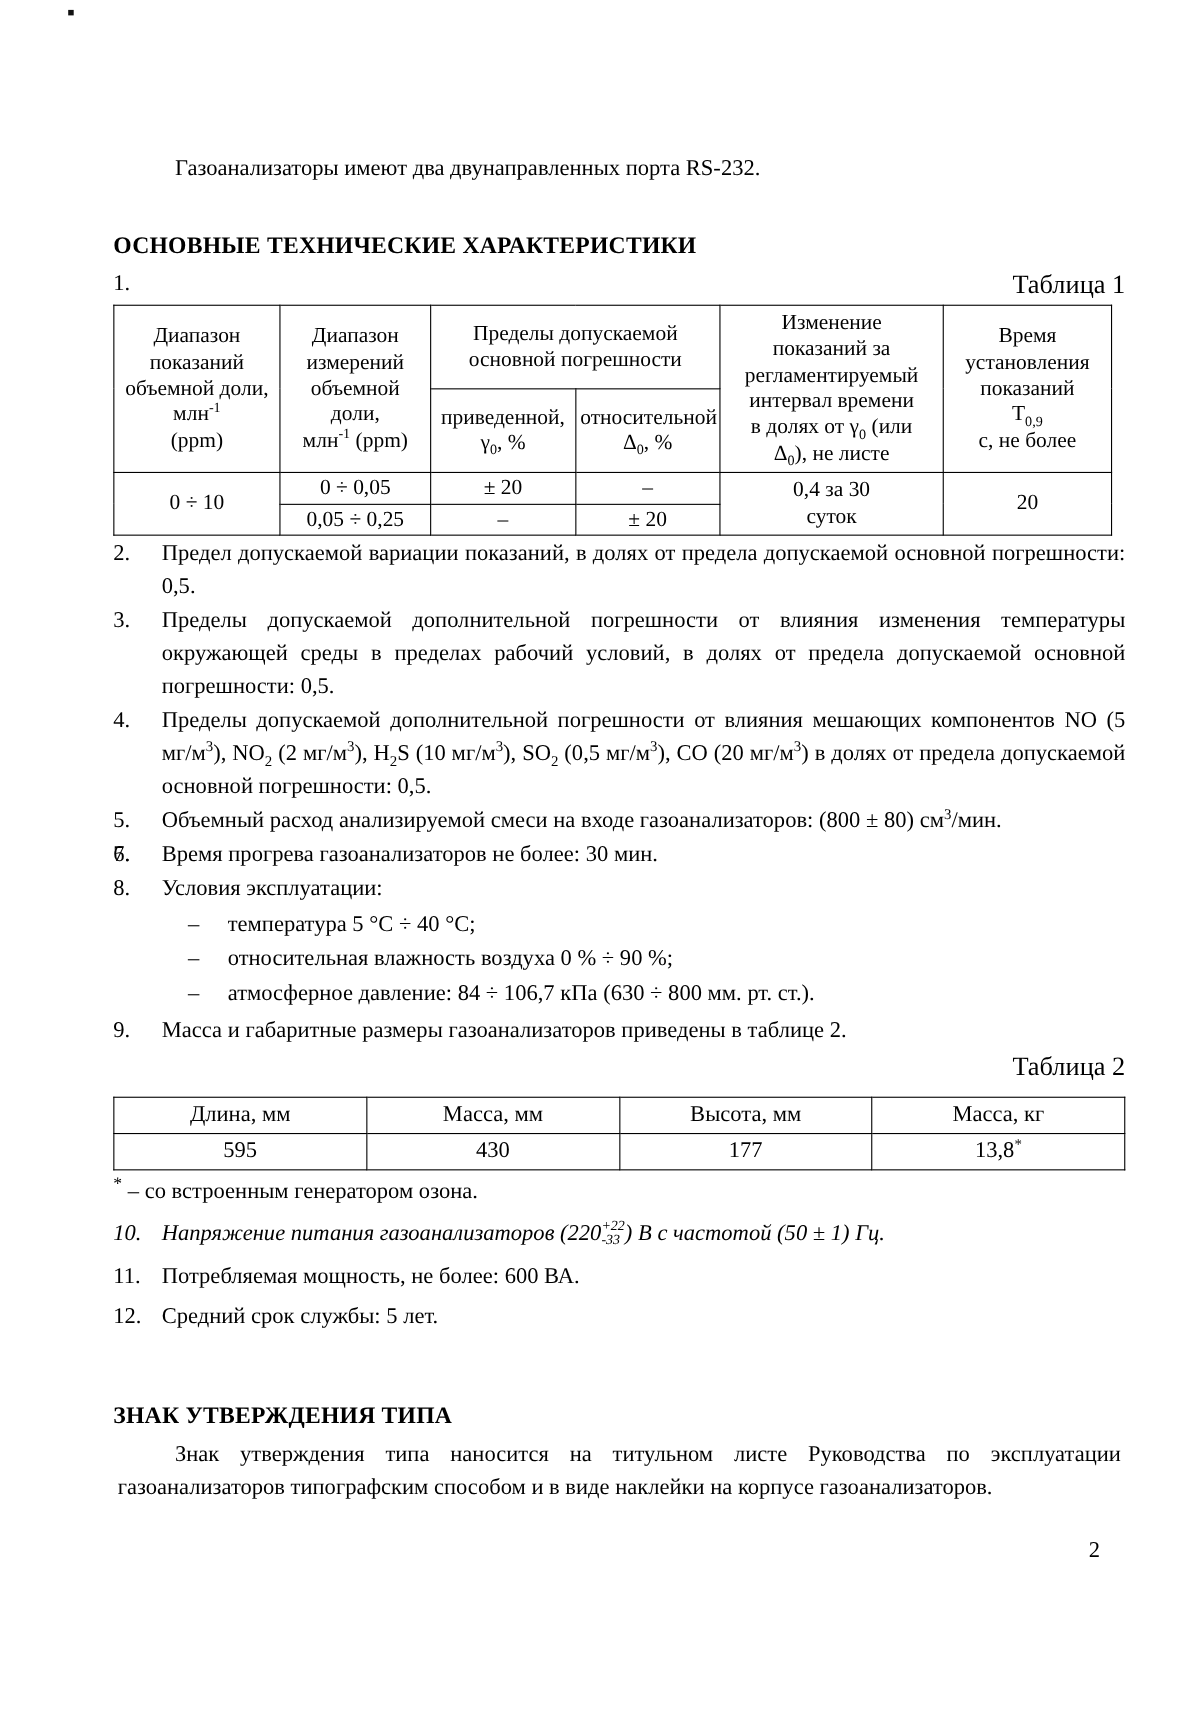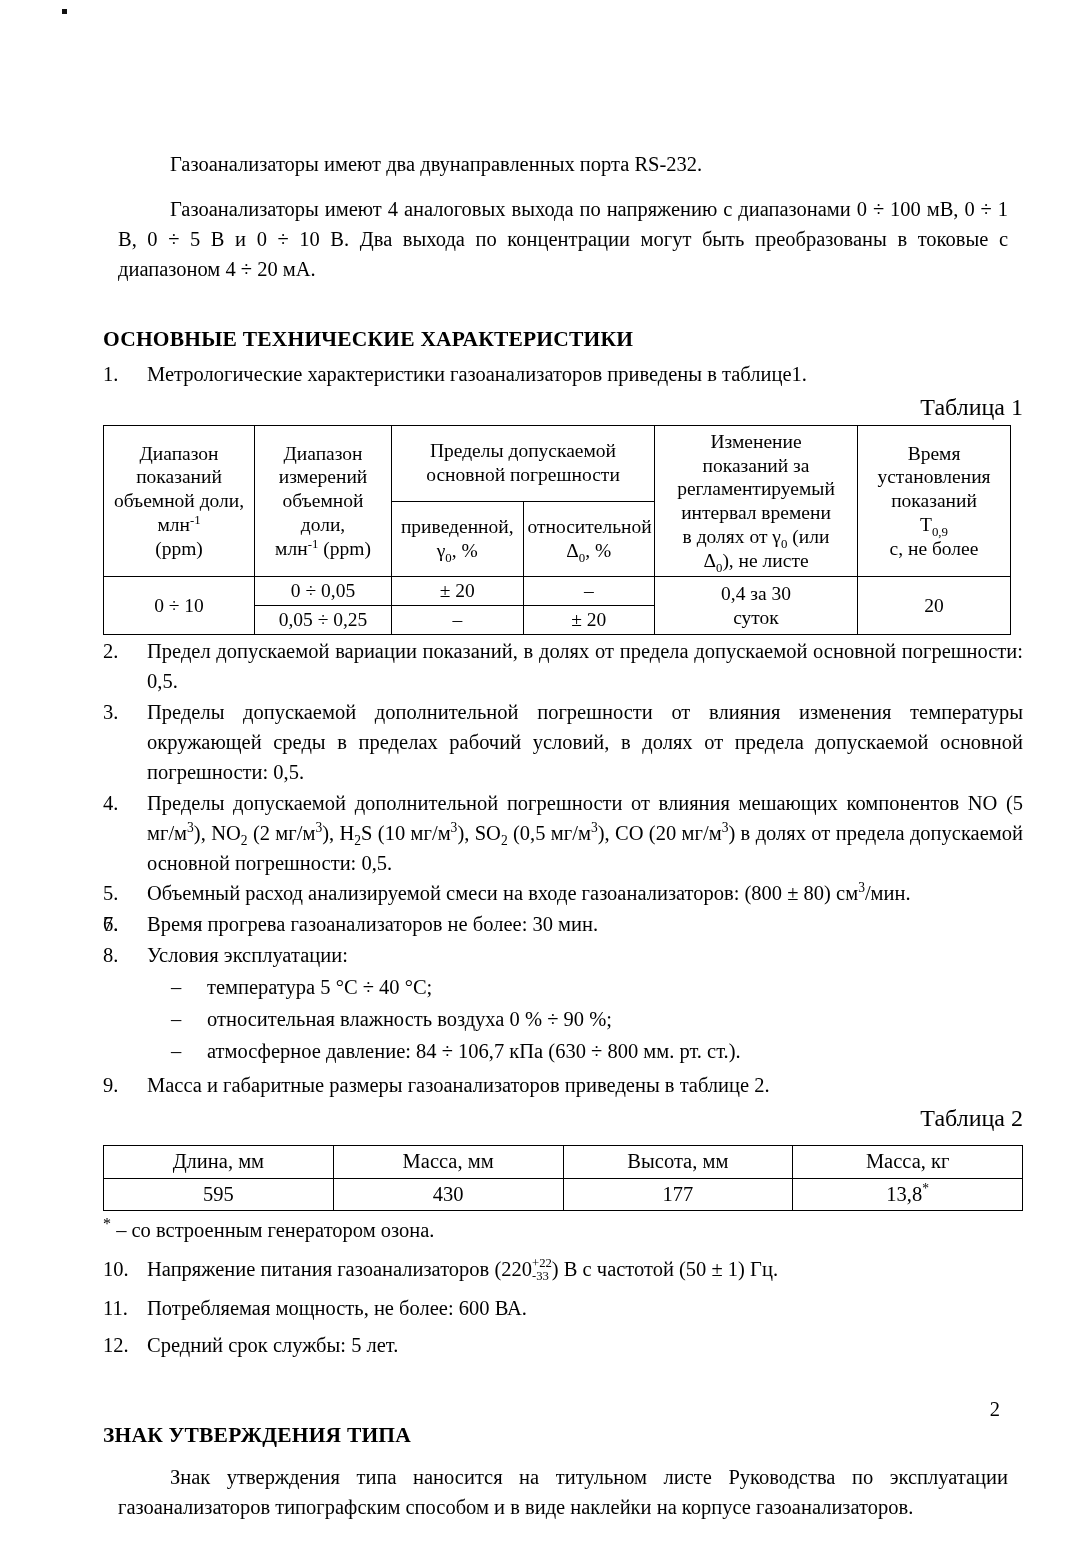--- a/index.html
+++ b/index.html
@@ -26,21 +26,21 @@
     left: 62px; top: 9px;
     width: 5px; height: 5px;
     background: #111;
   }
   .content {
     position: absolute;
     left: 103px;
     top: 135px;
     width: 920px;
   }
-  p { margin: 15px; }
+  p { margin: 4px; }
 
   .para {
     font-size: 20.5px;
     line-height: 1.46;
     text-align: justify;
     text-indent: 52px;
     margin-bottom: 0;
   }
   .para.j { text-align: justify; text-align-last: left; }
 
@@ -180,28 +180,26 @@
 </head>
 <body>
 
 <div class="page">
 
   <div class="speck"></div>
 
   <div class="content">
 
     <p class="para">Газоанализаторы имеют два двунаправленных порта RS-232.</p>
-    <p class="para j">Газоанализаторы имеют 4 аналоговых выхода по напряжению с диапазонами 0 ÷ 100 мВ,    0 ÷ 1 В,  0 ÷ 5 В  и  0 ÷ 10 В. Два выхода по концентрации могут быть преобразованы в токовые  с диапазоном 4 ÷ 20 мА.</p>
 
     <div class="section-title">ОСНОВНЫЕ ТЕХНИЧЕСКИЕ ХАРАКТЕРИСТИКИ</div>
 
     <ul class="numlist">
       <li>
         <span class="num">1.</span>
-        <span>Метрологические характеристики газоанализаторов приведены в таблице1.</span>
       </li>
     </ul>
 
     <div class="tablecap">Таблица 1</div>
 
     <table class="t1">
       <tbody>
         <tr>
           <td class="hd c1" rowspan="2">
             <span>Диапазон показаний объемной доли, млн</span><sup>-1</sup><br>
@@ -328,21 +326,21 @@
           <td>430</td>
           <td>177</td>
           <td><span>13,8</span><sup>*</sup></td>
         </tr>
       </tbody>
     </table>
 
     <div class="footnote"><span class="star">*</span><span> – со встроенным генератором озона.</span></div>
 
     <ul class="numlist" style="margin-top:10px;">
-      <li class="n10" style="margin-bottom:9px;">
+      <li class="n10" style="margin-bottom:9px;font-style:italic;">
         <span class="num">10.</span>
         <span><span>Напряжение питания газоанализаторов (220</span><span class="frac"><span>+22</span><span>-33</span></span><span>) В с частотой (50 ± 1) Гц.</span></span>
       </li>
       <li class="n11" style="margin-bottom:7px;">
         <span class="num">11.</span>
         <span>Потребляемая мощность, не более:  600 ВА.</span>
       </li>
       <li class="n12">
         <span class="num">12.</span>
         <span>Средний срок службы: 5 лет.</span>

